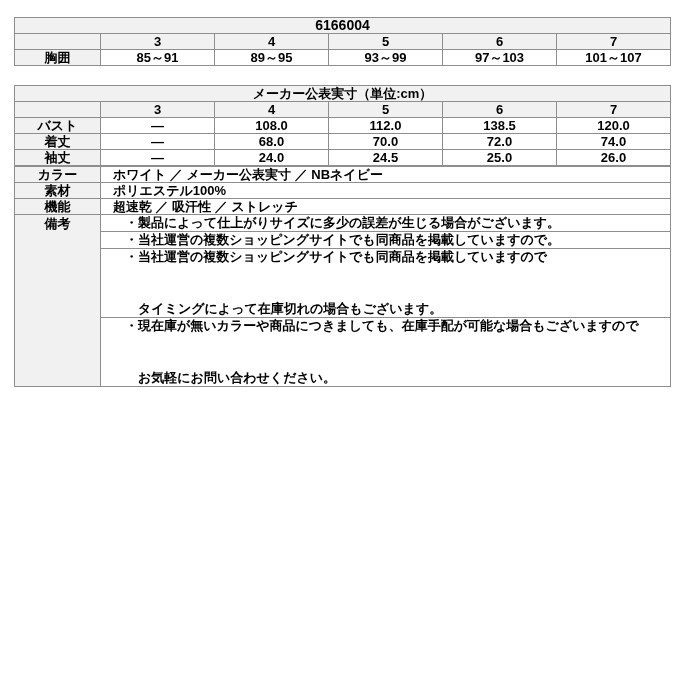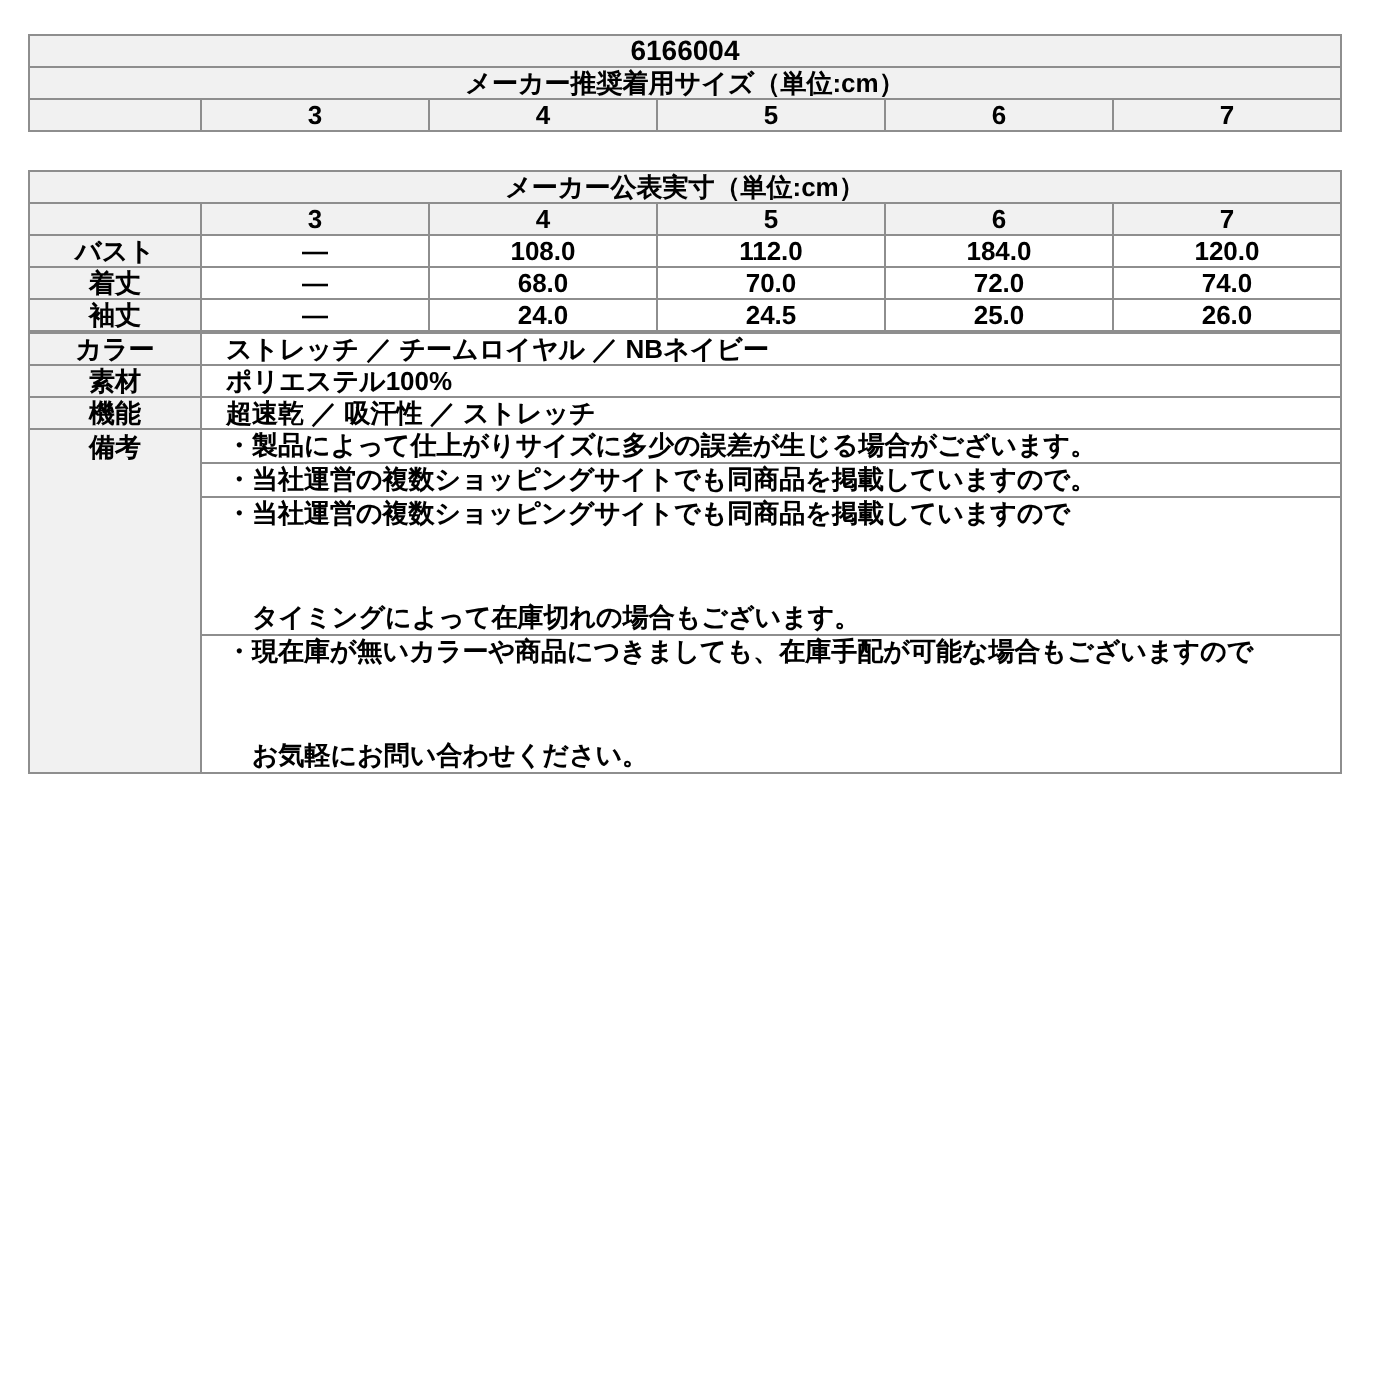--- a/index.html
+++ b/index.html
@@ -25,21 +25,21 @@
     text-align: center;
     line-height: 15px;
     overflow: hidden;
     white-space: nowrap;
   }
   .hd { background: #f1f1f1; }
   .code-row td { font-size: 14px; }
   #recommended-table { margin-bottom: 19px; }
   #actual-table { }
   td.value-cell { text-align: left; padding-left: 12px; }
-  td.note-cell { text-align: left; padding: 0 4px 0 12px; }
+  td.note-cell { text-align: left; padding: 0 4px 0 24px; }
   td.note-cell div { line-height: 16px; }
   td.note-cell .cont { padding-left: 13px; margin-top: 36px; }
   td.note-cell.two-line { height: 33px; }
   td.notes-label-cell { vertical-align: top; padding-top: 1px; }
 </style>
 </head>
 <body>
 
 <div class="wrap">
 
@@ -50,29 +50,34 @@
         <col>
         <col>
         <col>
         <col>
     </colgroup>
     <tbody>
         <tr class="code-row">
       <td colspan="6" class="hd">6166004</td>
     </tr>
     <tr>
-      <td colspan="6" class="hd">メーカー推奨着用サイズ（単位:cm）</td>
-    </tr>
-    <tr>
       <td class="hd"></td>
       <td class="hd">3</td>
       <td class="hd">4</td>
       <td class="hd">5</td>
       <td class="hd">6</td>
       <td class="hd">7</td>
+    </tr>
+    <tr>
+      <td class="hd">胸囲</td>
+      <td>85～91</td>
+      <td>89～95</td>
+      <td>93～99</td>
+      <td>97～103</td>
+      <td>101～107</td>
     </tr>
   </tbody>
     </table>
 
   <table id="actual-table">
     <colgroup>
       <col style="width:86px">
         <col>
         <col>
         <col>
@@ -89,21 +94,21 @@
       <td class="hd">4</td>
       <td class="hd">5</td>
       <td class="hd">6</td>
       <td class="hd">7</td>
     </tr>
     <tr>
       <td class="hd">バスト</td>
       <td>―</td>
       <td>108.0</td>
       <td>112.0</td>
-      <td>184.0</td>
+      <td>138.5</td>
       <td>120.0</td>
     </tr>
     <tr>
       <td class="hd">着丈</td>
       <td>―</td>
       <td>68.0</td>
       <td>70.0</td>
       <td>72.0</td>
       <td>74.0</td>
     </tr>
@@ -119,21 +124,21 @@
     </table>
 
   <table id="details-table">
     <colgroup>
       <col style="width:86px">
         <col>
     </colgroup>
     <tbody>
         <tr>
       <td class="hd">カラー</td>
-      <td class="value-cell">ストレッチ ／ チームロイヤル ／ NBネイビー</td>
+      <td class="value-cell">ホワイト ／ メーカー公表実寸 ／ NBネイビー</td>
     </tr>
     <tr>
       <td class="hd">素材</td>
       <td class="value-cell">ポリエステル100%</td>
     </tr>
     <tr>
       <td class="hd">機能</td>
       <td class="value-cell">超速乾 ／ 吸汗性 ／ ストレッチ</td>
     </tr>
     <tr>

